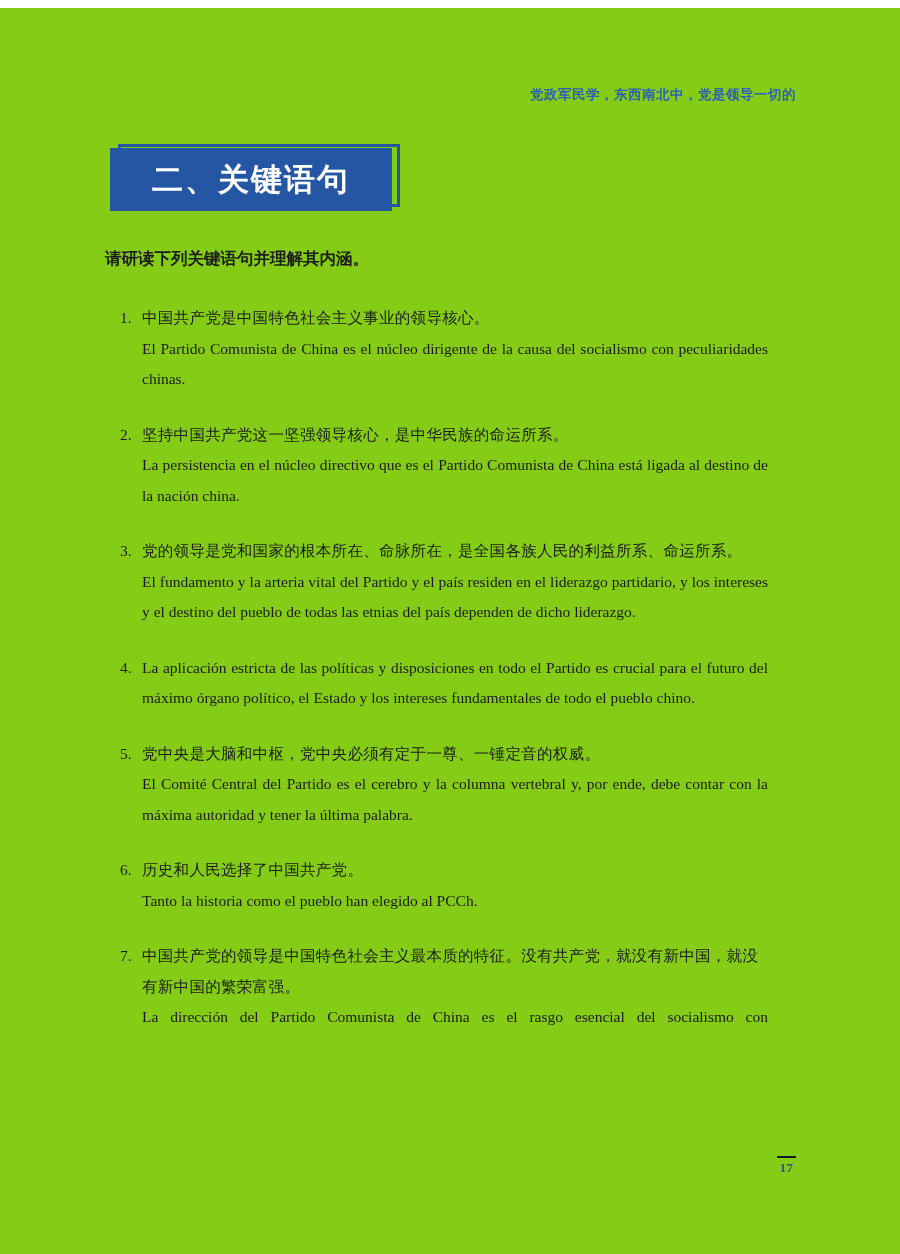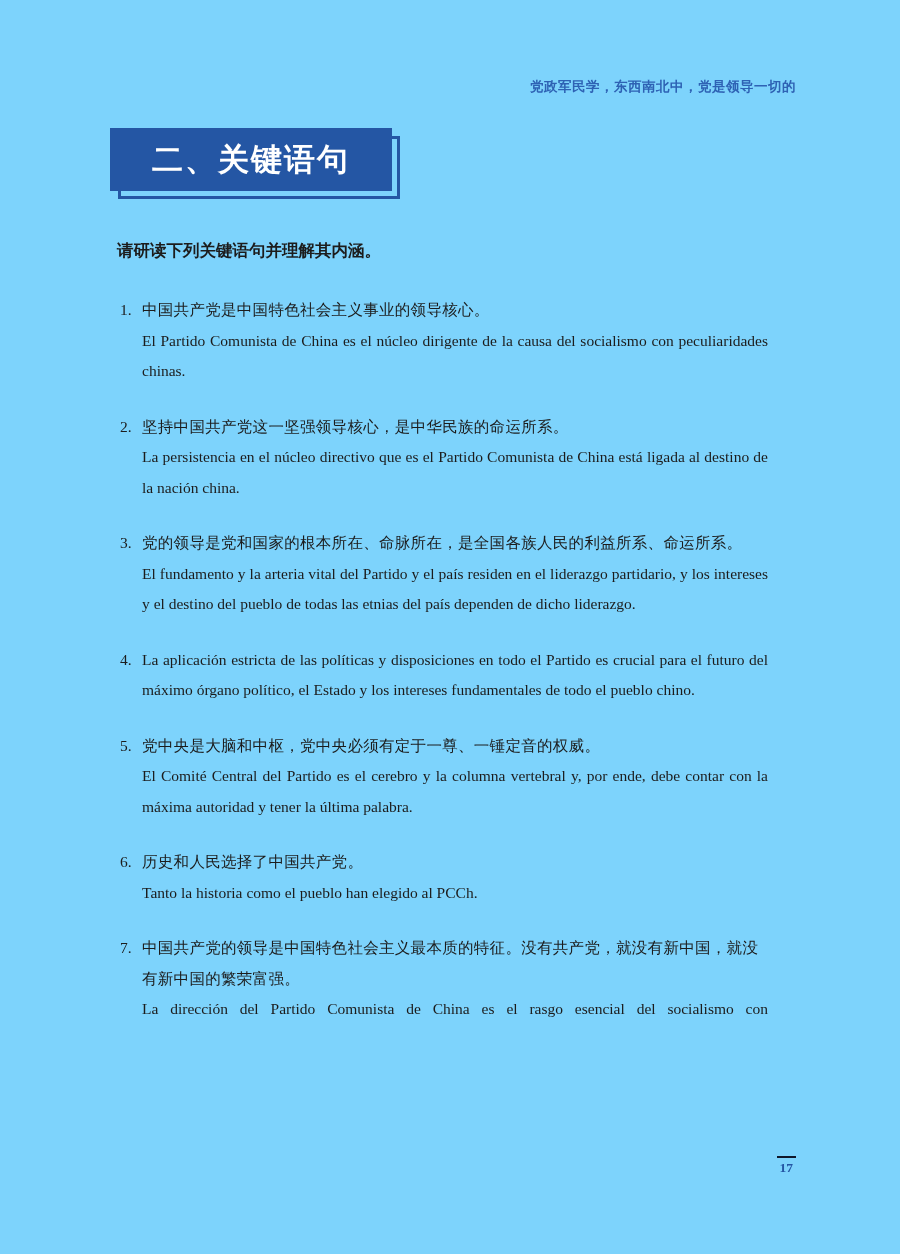--- a/index.html
+++ b/index.html
@@ -4,21 +4,21 @@
 <style>
   * { margin: 0; padding: 0; box-sizing: border-box; }
   html, body { background: #ffffff; }
   body {
     width: 900px; height: 1254px;
     position: relative;
     font-family: "Liberation Serif", serif;
     color: #1c1c1c;
     overflow: hidden;
   }
-  .page { position: absolute; inset: 0; background: #7dd3fc; }
+  .page { position: absolute; inset: 0; background: #84cc16; margin-top: 8px; }
 
   
   .running-header {
     position: absolute;
     top: 78px; right: 104px;
     color: #2e62b4;
     font-family: "Liberation Sans", sans-serif;
     font-weight: bold;
     font-size: 13.5px;
     letter-spacing: 0.5px;
@@ -31,35 +31,35 @@
     width: 282px; height: 63px;
   }
   .banner-shadow {
     position: absolute;
     left: 8px; top: 8px;
     width: 282px; height: 63px;
     border: 3px solid #2456a4;
   }
   .banner {
     position: absolute;
-    left: 0; top: 0;
+    left: 0; top: 12px;
     width: 282px; height: 63px;
     background: #2456a4;
     display: flex; align-items: center; justify-content: center;
     color: #ffffff;
     font-family: "Liberation Sans", sans-serif;
     font-weight: bold;
     font-size: 31px;
     letter-spacing: 2px;
   }
 
   
   .instruction {
     position: absolute;
-    left: 117px; top: 240px;
+    left: 105px; top: 240px;
     font-size: 16.5px;
     font-weight: bold;
     font-family: "Liberation Serif", serif;
   }
 
   
   .content {
     position: absolute;
     left: 120px; top: 295px;
     width: 648px;

